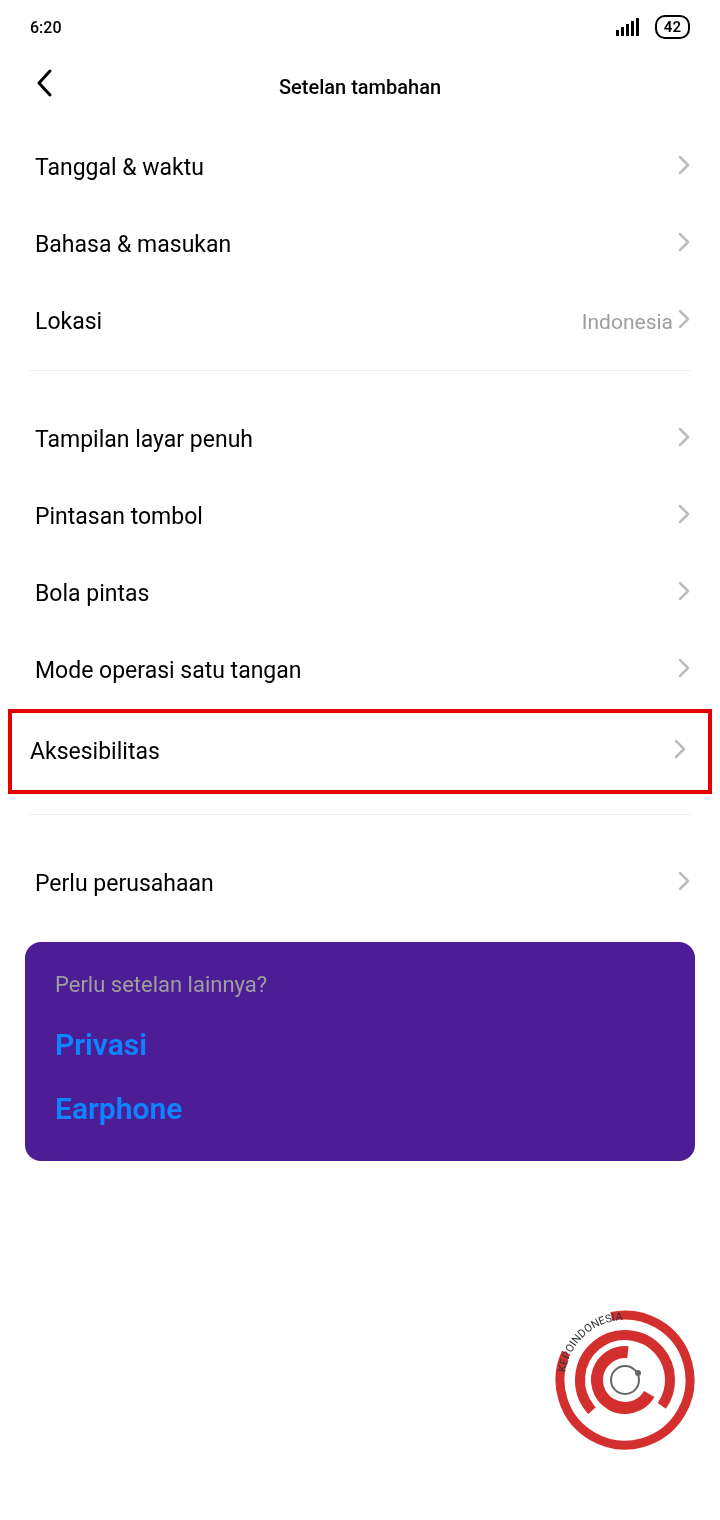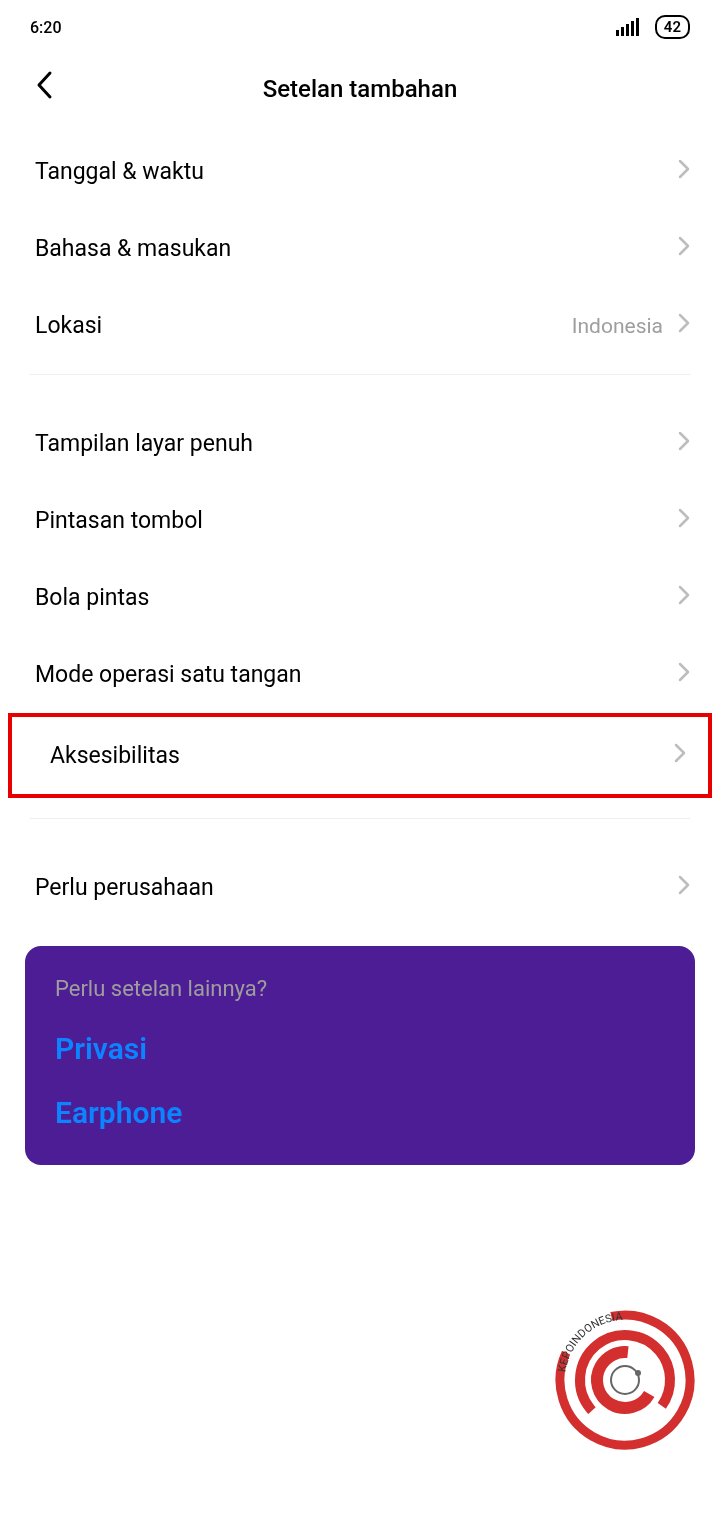--- a/index.html
+++ b/index.html
@@ -64,21 +64,21 @@
     .back-btn {
       position: absolute;
       left: 35px;
       font-size: 32px;
       color: #000;
       cursor: pointer;
     }
     .header-title {
       flex: 1;
       text-align: center;
-      font-size: 24px;
+      font-size: 20px;
       font-weight: 500;
       color: #000;
     }
     .list {
       padding: 0;
       text-align: center;
     }
     .list-item {
       display: flex;
       justify-content: space-between;
@@ -87,41 +87,42 @@
       cursor: pointer;
     }
     .list-item-label {
       font-size: 23px;
       color: #000;
       font-weight: 400;
     }
     .list-item-right {
       display: flex;
       align-items: center;
-      gap: 15px;
+      gap: 5px;
     }
     .list-item-value {
       font-size: 21px;
       color: #9e9e9e;
     }
     .chevron {
       color: #bdbdbd;
       font-size: 22px;
     }
     .divider {
       height: 1px;
       background: #eeeeee;
       margin: 10px 30px 30px 30px;
     }
     .highlight-box {
       border: 4px solid #e60000;
       margin: 0 8px;
     }
     .highlight-box .list-item {
-      padding: 25px 22px 25px 38px;
+      padding: 25px 22px 25px 10px;
+      margin-left: 8px;
     }
     .suggestion-card {
       background: #4c1d95;
       margin: 20px 25px;
       border-radius: 16px;
       padding: 30px 30px 35px 30px;
     }
     .suggestion-title {
       font-size: 22px;
       color: #9e9e9e;

